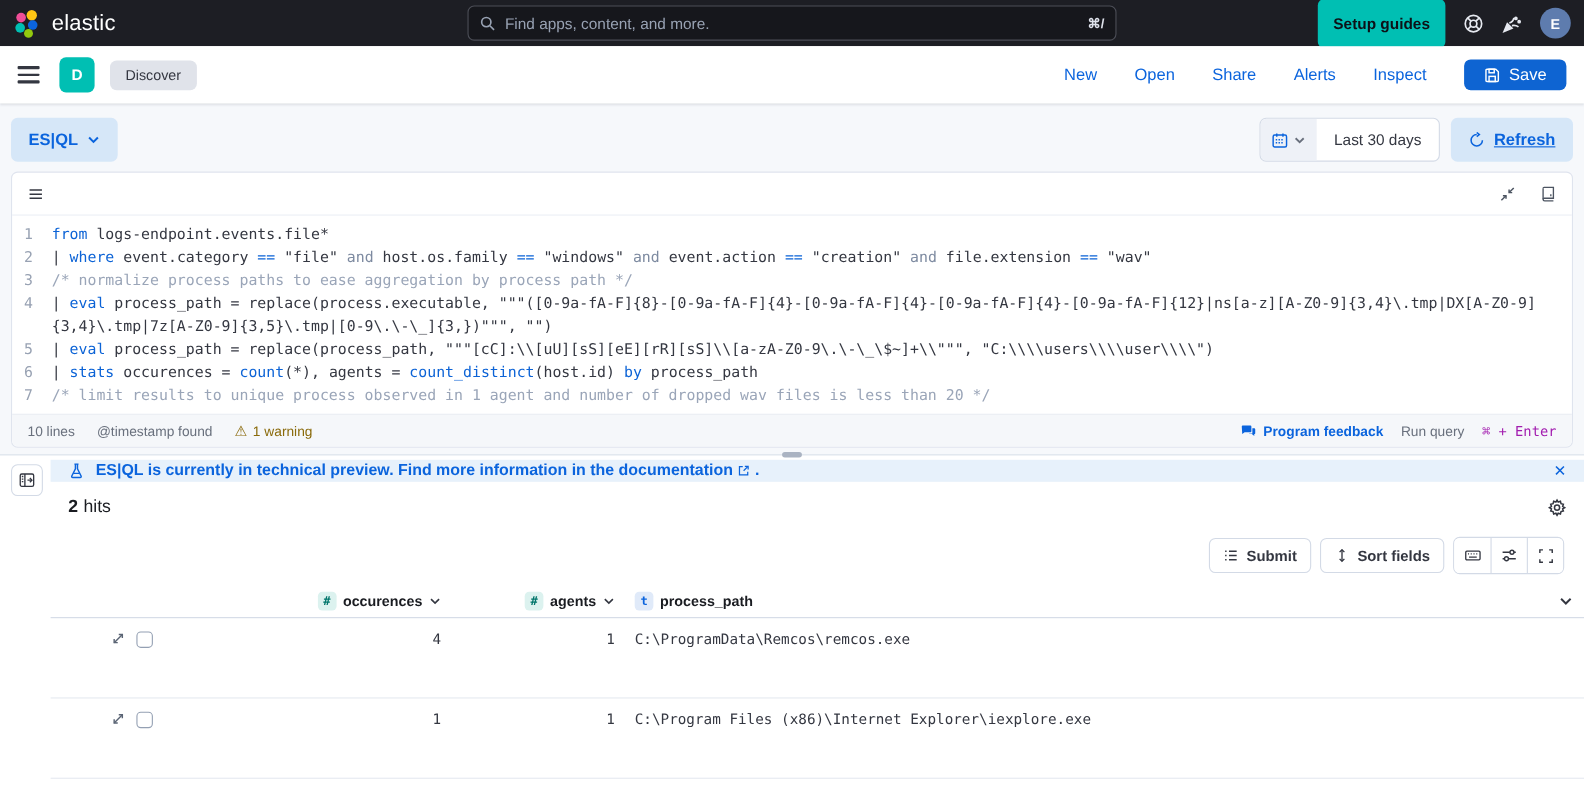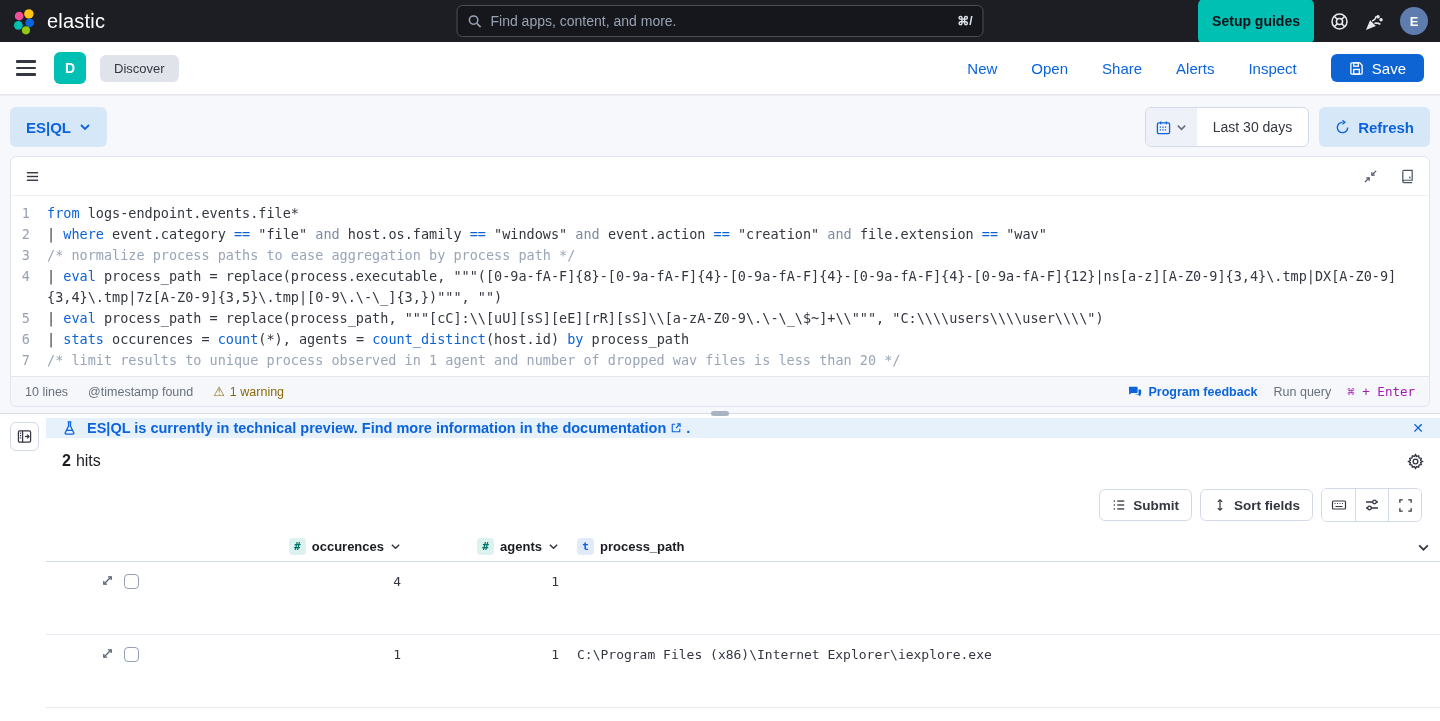--- a/index.html
+++ b/index.html
@@ -5,21 +5,21 @@
   * { margin:0; padding:0; box-sizing:border-box; }
   html,body { width:1440px; height:721px; overflow:hidden; background:#fff;
     font-family:"Liberation Sans", sans-serif; color:#343741; }
 
   
   .top-bar { height:42px; background:#1d1e24; display:flex; align-items:center;
     padding:0 12px; position:relative; }
   .brand { display:flex; align-items:center; gap:8px; }
   .brand-name { color:#fff; font-size:20px; font-weight:500; letter-spacing:.2px; }
   .global-search { position:absolute; left:50%; top:5px; transform:translateX(-50%);
-    width:527px; height:32px; background:#16171c; border:1px solid #4c4e57; border-radius:6px;
+    width:590px; height:32px; background:#16171c; border:1px solid #4c4e57; border-radius:6px;
     display:flex; align-items:center; padding:0 10px; gap:8px; }
   .global-search .placeholder { color:#98a2b3; font-size:14px; flex:1; }
   .search-shortcut { color:#dfe3ec; font-size:12px; font-weight:bold; }
   .top-right { margin-left:auto; display:flex; align-items:center; gap:16px; }
   .setup-guides { background:#00bfb3; color:#0d1117; border:none; height:45px; padding:0 14px;
     border-radius:6px; font-size:14px; font-weight:600; cursor:pointer; }
   .avatar { width:28px; height:28px; border-radius:50%; background:#5e7cae; color:#fff;
     font-size:13px; font-weight:600; display:flex; align-items:center; justify-content:center; }
   .top-icon { display:flex; align-items:center; }
 
@@ -40,21 +40,21 @@
   
   .query-area { background:#f6f8fb; padding:13px 0 6px; }
   .controls-row { margin:0 10px 9px; display:flex; justify-content:space-between; align-items:center; }
   .esql-btn { background:#d6e7f8; color:#0b64dd; font-weight:600; font-size:15px; border:none;
     height:40px; padding:0 16px; border-radius:6px; display:flex; align-items:center; gap:8px; cursor:pointer; }
   .right-controls { display:flex; align-items:center; gap:10px; }
   .date-picker { display:flex; height:40px; background:#fff; border:1px solid #d3dae6; border-radius:6px; overflow:hidden; }
   .date-quick { background:#eef1f7; display:flex; align-items:center; gap:5px; padding:0 10px; cursor:pointer; }
   .date-value { display:flex; align-items:center; padding:0 16px; font-size:14px; color:#343741; cursor:pointer; }
   .refresh-btn { background:#d6e7f8; color:#0b64dd; font-weight:600; font-size:15px; border:none;
-    height:40px; padding:0 16px; border-radius:6px; display:flex; align-items:center; gap:8px; cursor:pointer; }
+    height:40px; padding:0 16px; border-radius:6px; display:flex; align-items:center; gap:8px; cursor:pointer;text-decoration:underline; }
 
   .editor-panel { margin:0 10px; background:#fff; border:1px solid #dfe4ee; border-radius:6px; }
   .editor-toolbar { height:39px; border-bottom:1px solid #eceff5; display:flex; align-items:center;
     justify-content:space-between; padding:0 14px; }
   .editor-toolbar .right-icons { display:flex; gap:22px; align-items:center; }
   .code-area { padding:7px 0 5px; font-family:"DejaVu Sans Mono", monospace; font-size:13.5px;
     line-height:21px; color:#343741; }
   .code-line { display:flex; }
   .ln { width:36px; flex:none; text-align:right; color:#98a2b3; padding-right:17px; user-select:none; }
   .code { flex:1; white-space:pre-wrap; word-break:break-all; padding-right:30px; }
@@ -462,20 +462,21 @@
               <svg width="13" height="13" viewBox="0 0 14 14" fill="none" stroke="#5a6474" stroke-width="1.4">
                 <line x1="3" y1="11" x2="11" y2="3"></line>
                 <polyline points="7.5,3 11,3 11,6.5"></polyline>
                 <polyline points="6.5,11 3,11 3,7.5"></polyline>
               </svg>
             </span>
             <span class="checkbox"></span>
           </div>
           <div class="cell-num">4</div>
           <div class="cell-num">1</div>
+          <div class="cell-path">C:\ProgramData\Remcos\remcos.exe</div>
         </div>
         <div class="grid-cols data-row">
           <div class="row-controls">
             <span class="expand-btn">
               <svg width="13" height="13" viewBox="0 0 14 14" fill="none" stroke="#5a6474" stroke-width="1.4">
                 <line x1="3" y1="11" x2="11" y2="3"></line>
                 <polyline points="7.5,3 11,3 11,6.5"></polyline>
                 <polyline points="6.5,11 3,11 3,7.5"></polyline>
               </svg>
             </span>

